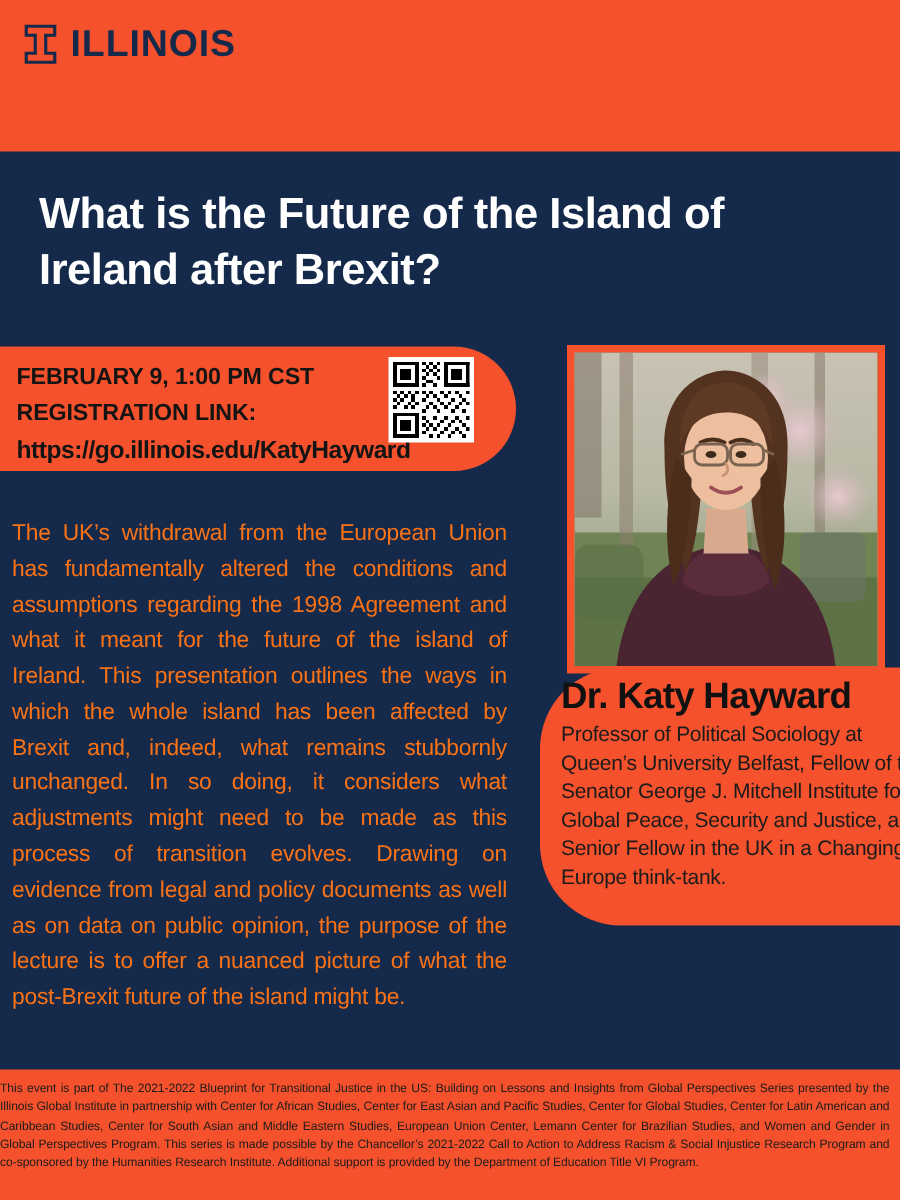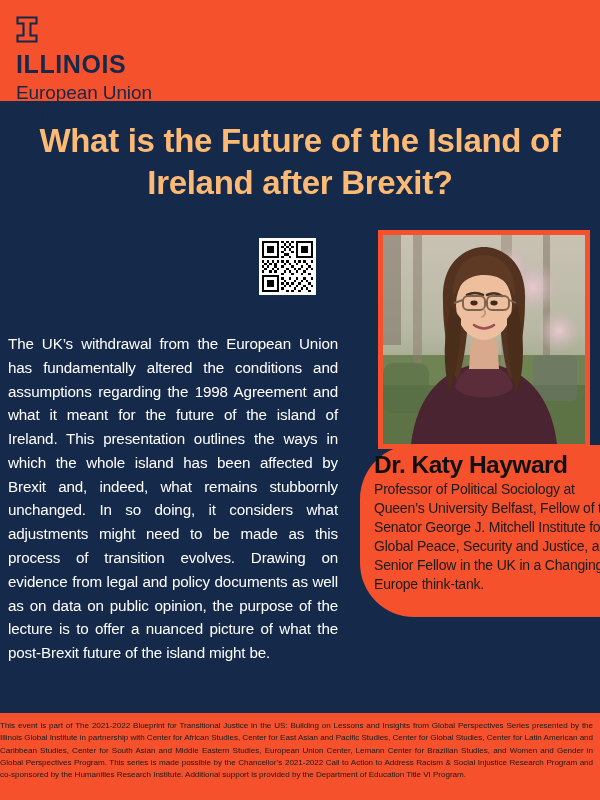--- a/index.html
+++ b/index.html
@@ -29,22 +29,22 @@
     align-items: flex-start;
   }
   .brand-block {
     width: 212px;
     padding: 16px 0 0 16px;
     box-sizing: border-box;
     flex: 0 0 212px;
   }
   .brand-row {
     display: flex;
+    align-items: center;
     gap: 9px;
-    flex-direction: column;
   }
   .block-i {
     width: 22px;
     height: 27px;
     flex: 0 0 22px;
   }
   .brand-illinois {
     font-size: 25px;
     font-weight: bold;
     letter-spacing: 0.6px;
@@ -84,23 +84,22 @@
     left: 0; top: 101px;
     width: 600px;
     height: 122px;
     display: flex;
     align-items: center;
     justify-content: center;
     box-sizing: border-box;
     padding: 0 26px;
   }
   .headline-text {
-    text-align: center;
-    color: #fdba74;
-    font-size: 33px;
+    color: #ffffff;
+    font-size: 29px;
     font-weight: bold;
     line-height: 1.28;
     letter-spacing: -0.3px;
   }
 
   
   .reg-pill {
     position: absolute;
     left: 0; top: 231px;
     width: 344px;
@@ -135,23 +134,23 @@
     background: #ffffff;
     padding: 3px;
     box-sizing: border-box;
   }
   .qr-code svg { display: block; }
 
   
   .abstract {
     position: absolute;
     left: 8px;
-    top: 332px;
+    top: 344px;
     width: 330px;
-    color: #ffffff;
+    color: #f97316;
     font-size: 15.2px;
     line-height: 1.565;
     text-align: justify;
     letter-spacing: -0.15px;
   }
 
   
   .portrait-frame {
     position: absolute;
     left: 378px;
@@ -227,29 +226,33 @@
 
     <div class="brand-block">
       <div class="brand-row">
         <span class="block-i">
           <svg viewBox="0 0 22 27" width="22" height="27" aria-hidden="true">
             <path d="M1.5 1.5 H20.5 V7.5 H14.5 V19.5 H20.5 V25.5 H1.5 V19.5 H7.5 V7.5 H1.5 Z" fill="#F4512C" stroke="#15294B" stroke-width="2.1" stroke-linejoin="miter"></path>
           </svg>
         </span>
         <span class="brand-illinois">ILLINOIS</span>
       </div>
-      <div class="brand-unit">European Union Center</div>
     </div>
 
   </div>
 
   <div class="headline">
     <div class="headline-text">What is the Future of the Island of Ireland after Brexit?</div>
   </div>
 
+  <div class="reg-pill">
+    <div class="reg-line">FEBRUARY 9, 1:00 PM CST</div>
+    <div class="reg-line">REGISTRATION LINK:</div>
+    <div class="reg-url">https://go.illinois.edu/KatyHayward</div>
+  </div>
 
   <div class="qr-code">
     <svg viewBox="0 0 21 21" width="51" height="51" shape-rendering="crispEdges" aria-hidden="true">
       <rect width="21" height="21" fill="#ffffff"></rect>
       <g fill="#000000">
         <rect x="0" y="0" width="7" height="1"></rect>
           <rect x="0" y="6" width="7" height="1"></rect>
         <rect x="0" y="0" width="1" height="7"></rect>
           <rect x="6" y="0" width="1" height="7"></rect>
         <rect x="2" y="2" width="3" height="3"></rect>

